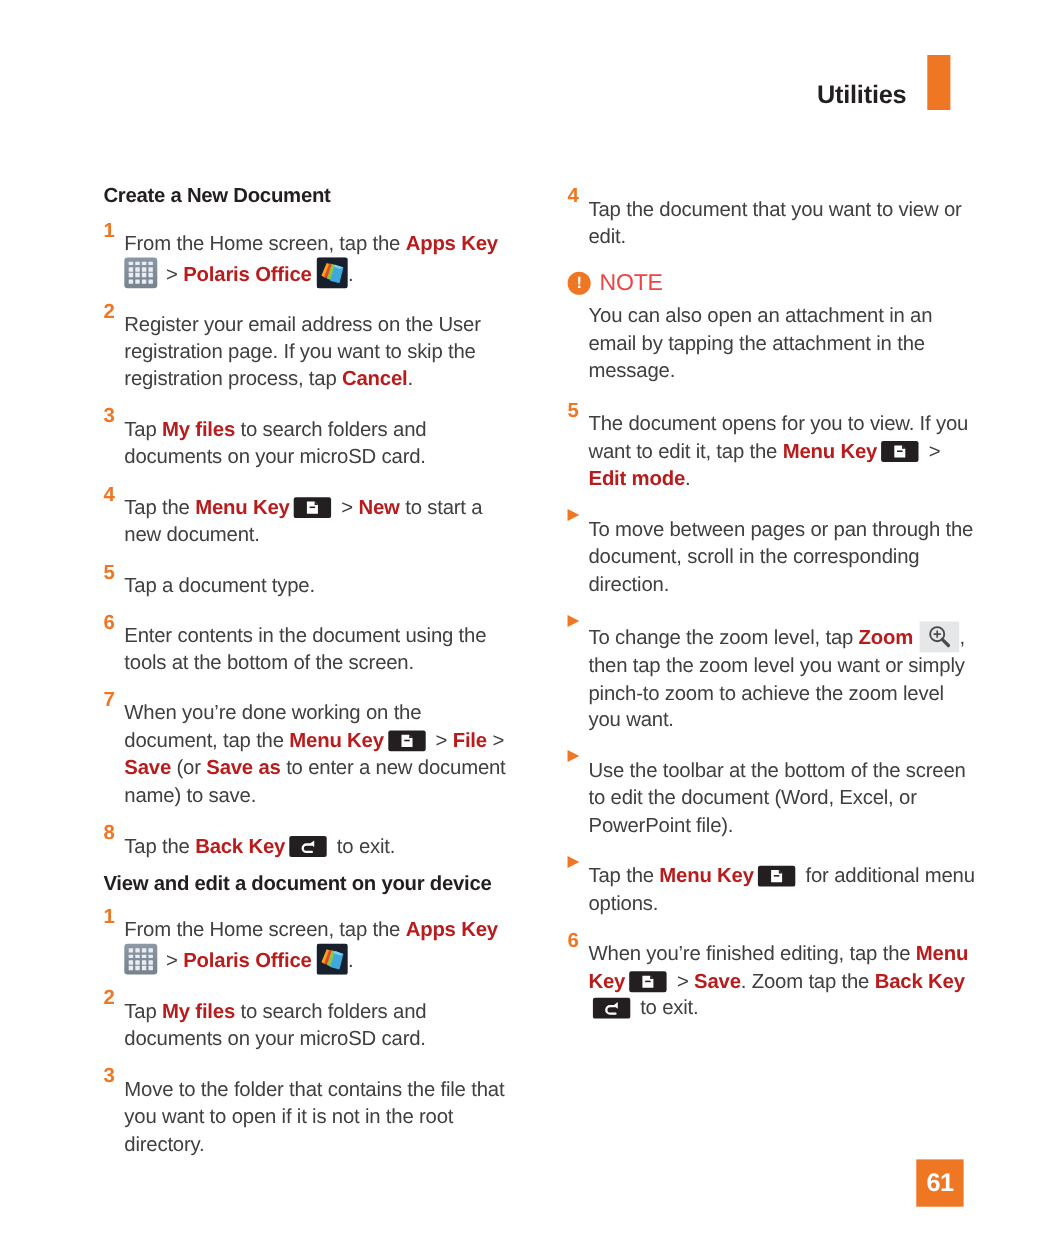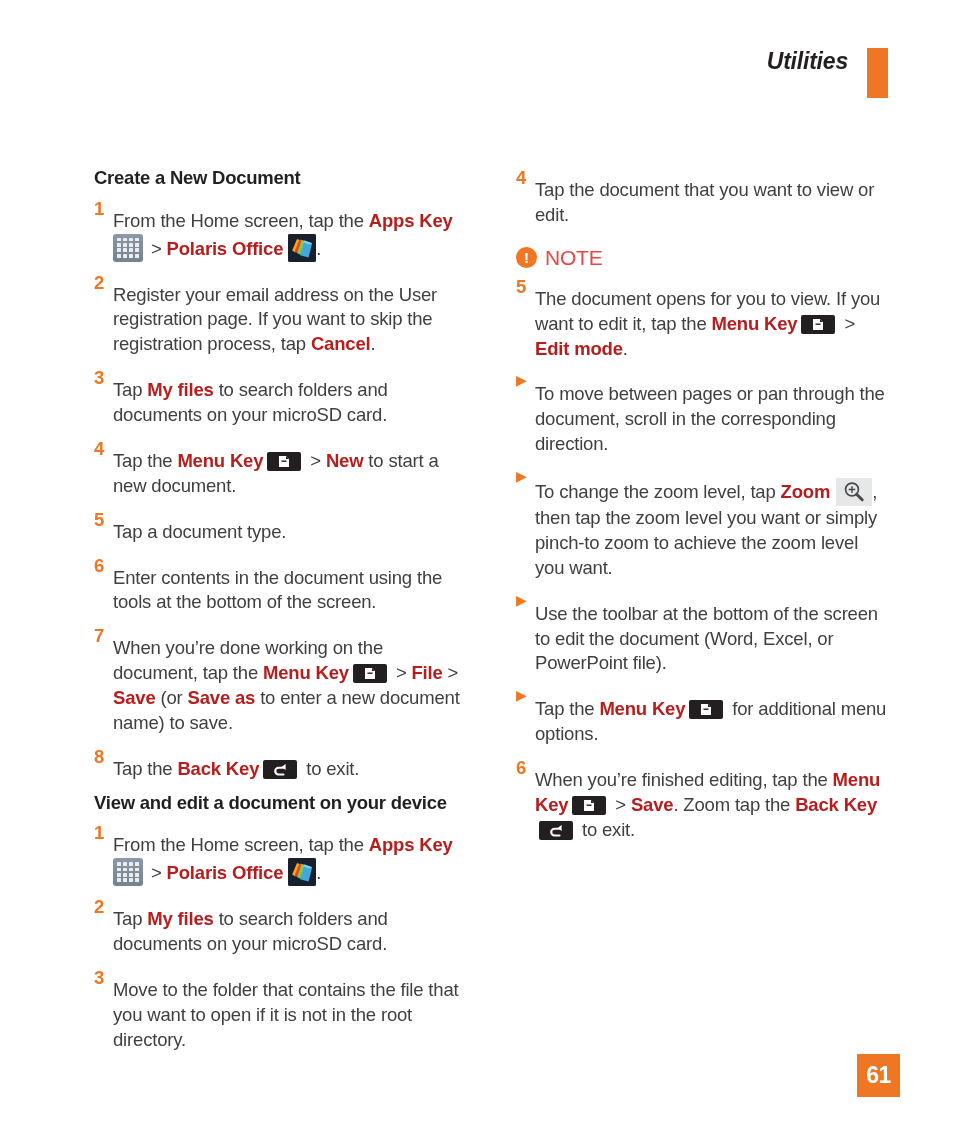--- a/index.html
+++ b/index.html
@@ -13,24 +13,23 @@
     color: #3b3b3b;
     overflow: hidden;
   }
 
   
   .header {
     position: absolute;
     top: 48px; left: 0; right: 0;
     height: 52px;
     display: flex;
-    align-items: flex-start;
+    align-items: flex-end;
     justify-content: flex-end;
-    padding-right: 66px;
-    font-style: italic;
+    padding-right: 90px;
   }
   .header-title {
     font-size: 23px;
     font-weight: bold;
     letter-spacing: -0.2px;
     color: #231f20;
     margin-right: 19px;
     white-space: nowrap;
   }
   .header-bar {
@@ -184,21 +183,21 @@
     width: 36px; height: 28px;
     background: #e6e7e8;
     margin-left: 6px;
     vertical-align: -8px;
   }
   .ic-zoom svg { display: block; margin: 2px auto 0; }
 
   
   .pagenum {
     position: absolute;
-    right: 54px;
+    right: 78px;
     bottom: 48px;
     width: 43px; height: 43px;
     background: #ef7622;
     color: #fff;
     font-size: 23px;
     font-weight: bold;
     display: flex;
     align-items: center;
     justify-content: center;
     letter-spacing: -0.5px;
@@ -340,20 +339,21 @@
           <div class="body"><span>Tap the document that you want to view or edit.</span></div>
         </div>
       </div>
 
     <div class="note-head">
       <span class="note-dot">
         <span>!</span>
       </span>
       <span class="note-title">NOTE</span>
     </div>
+    <p class="note-body">You can also open an attachment in an email by tapping the attachment in the message.</p>
 
     <div>
         <div class="item">
           <div class="num">5</div>
           <div class="body"><span>The document opens for you to view. If you want to edit it, tap the </span><b>Menu Key</b><span class="ic ic-key"><svg width="34" height="19" viewBox="0 0 34 19">
                 <g transform="translate(12,4)">
                   <path d="M0 0 H7 L10 3 V11 H0 Z" fill="#ffffff"></path>
                   <path d="M7 0 L7 3 L10 3 Z" fill="#231f20"></path>
                   <rect x="2.5" y="4.5" width="5" height="1.4" fill="#231f20"></rect>
                 </g>

